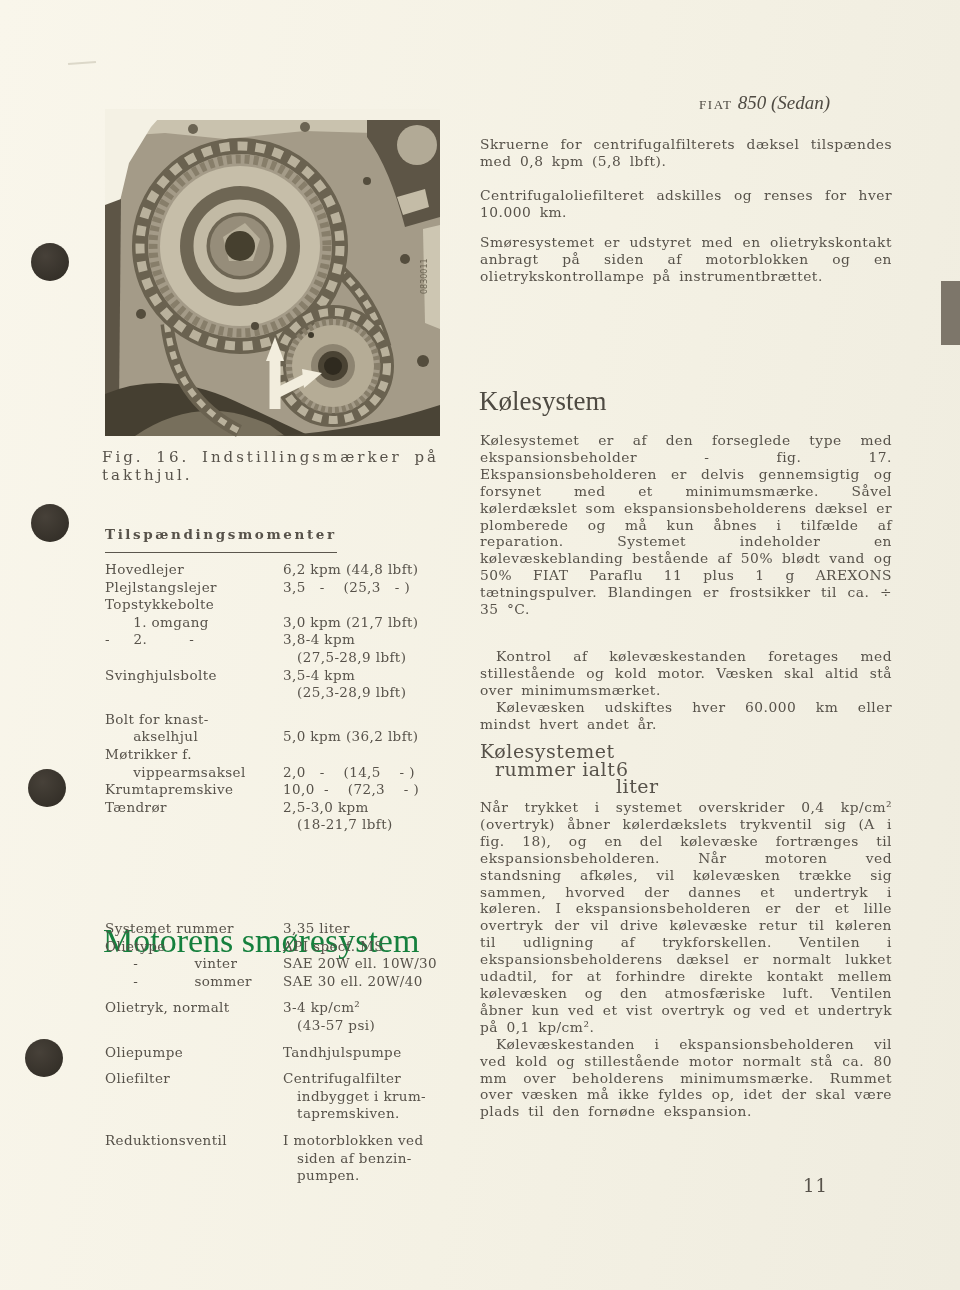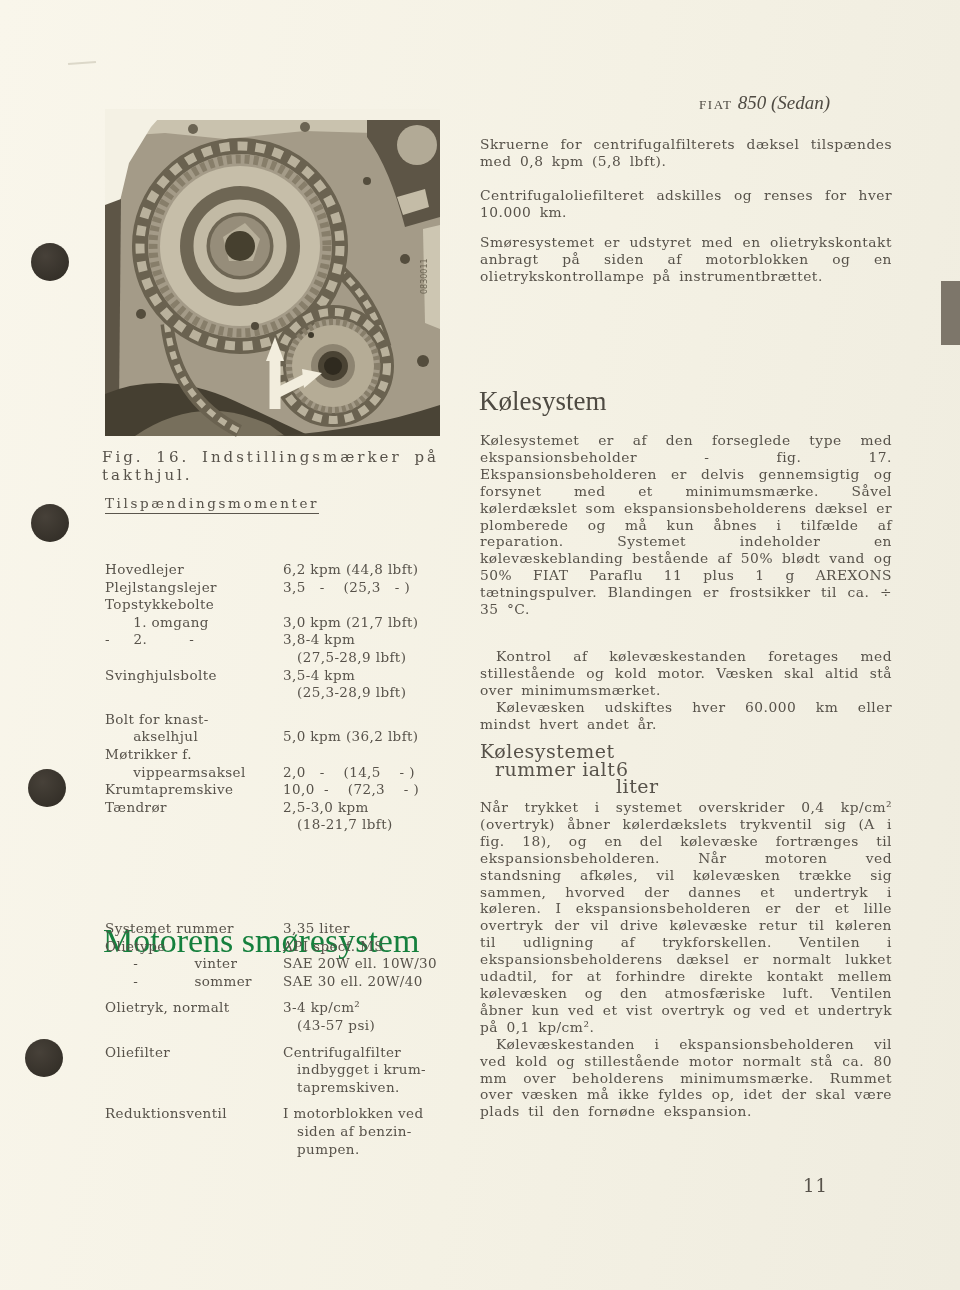--- a/index.html
+++ b/index.html
@@ -22,22 +22,22 @@
   .header{position:absolute;top:92px;right:130px;white-space:nowrap;}
   .brand{font-family:"Liberation Serif",serif;font-size:13px;letter-spacing:1.5px;color:#4f4b43;}
   .model{font-family:"Liberation Serif",serif;font-style:italic;font-size:19px;color:#4f4b43;}
 
   
   .photo{position:absolute;left:105px;top:108px;width:335px;height:329px;}
 
   .caption{position:absolute;left:102px;top:448px;width:352px;
     font-size:15px;line-height:18px;letter-spacing:3px;word-spacing:5px;}
 
-  .torque-heading{position:absolute;left:105px;top:495px;font-size:13.5px;
-    letter-spacing:2.6px;border-bottom:1.5px solid #5b564d;padding-bottom:2px;}
+  .torque-heading{position:absolute;left:105px;top:526px;font-size:13.5px;
+    letter-spacing:2.6px;border-bottom:1.5px solid #5b564d;padding-bottom:10px;font-weight:bold;}
 
   .spec-table{position:absolute;left:105px;width:370px;font-size:13.5px;letter-spacing:0.4px;}
   .torque-table{top:561px;}
   .lube-table{top:920px;}
   .trow{display:flex;line-height:17.6px;}
   .trow.gap{margin-top:9px;}
   .tlabel{width:178px;flex:none;white-space:pre;}
   .tval{white-space:pre;}
 
   .lube-heading{position:absolute;left:103px;top:922px;font-size:34px;
@@ -225,20 +225,24 @@
       </div>
     <div class="trow gap">
         <span class="tlabel">Olietryk, normalt</span>
         <span class="tval">3-4 kp/cm²</span>
       </div>
     <div class="trow">
         <span class="tlabel"></span>
         <span class="tval">   (43-57 psi)</span>
       </div>
     <div class="trow gap">
+        <span class="tlabel">Oliepumpe</span>
+        <span class="tval">Tandhjulspumpe</span>
+      </div>
+    <div class="trow gap">
         <span class="tlabel">Oliefilter</span>
         <span class="tval">Centrifugalfilter</span>
       </div>
     <div class="trow">
         <span class="tlabel"></span>
         <span class="tval">   indbygget i krum-</span>
       </div>
     <div class="trow">
         <span class="tlabel"></span>
         <span class="tval">   tapremskiven.</span>

